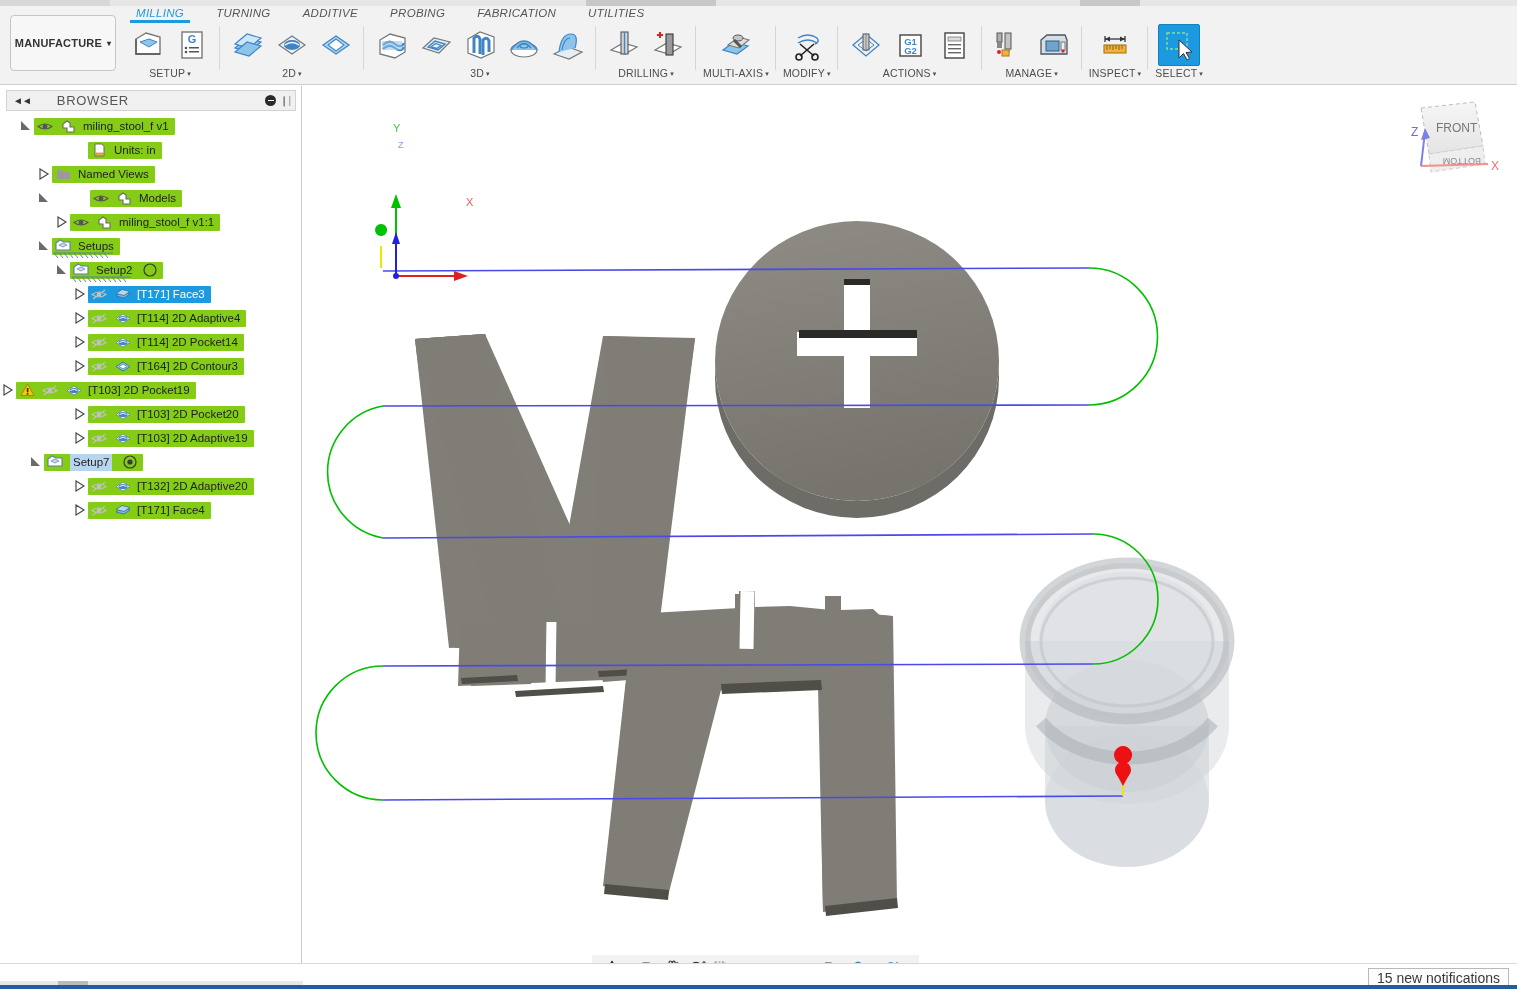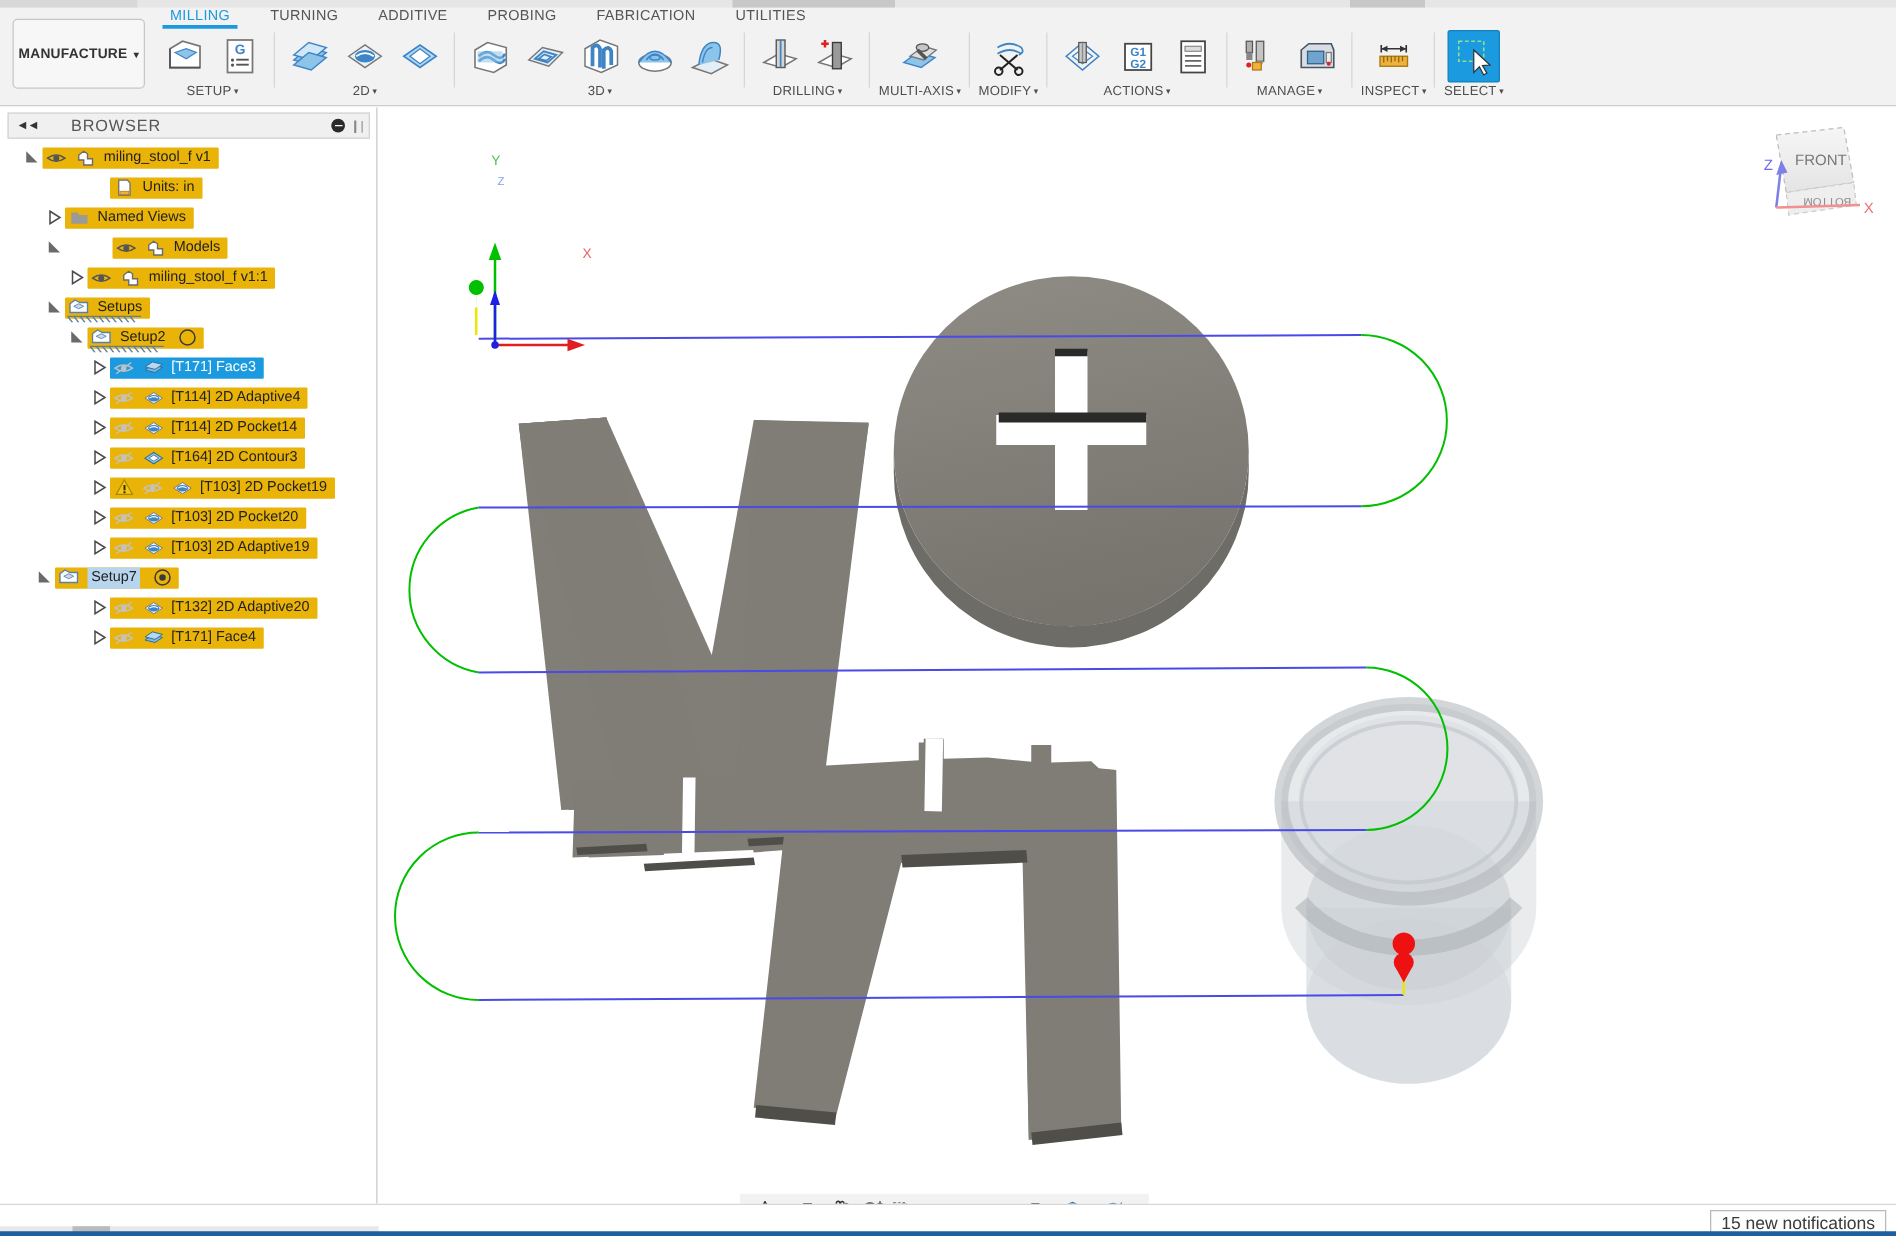--- a/index.html
+++ b/index.html
@@ -30,21 +30,21 @@
     position: absolute; left: 10px; top: 15px; width: 106px; height: 56px;
     border: 1px solid #c6c6c6; border-radius: 4px; background: #f7f7f7;
     display: flex; align-items: center; justify-content: center;
     font-size: 11px; font-weight: bold; color: #333; letter-spacing: .2px;
     cursor: pointer;
   }
   .ws-selector .caret { margin-left: 5px; font-size: 8px; }
 
   .ribbon-tabs {
     position: absolute; left: 120px; top: 5px; height: 20px;
-    display: flex; align-items: flex-start;
+    display: flex; align-items: flex-start; font-style: italic;
   }
   .rtab {
     font-size: 11.5px; color: #555; letter-spacing: .3px;
     padding: 2px 16px 0 16px; cursor: pointer; position: relative;
     white-space: nowrap;
   }
   .rtab.active { color: #1b9ae0; }
   .rtab.active::after {
     content: ""; position: absolute; left: 10px; right: 10px; bottom: -4px;
     height: 3px; background: #1b9ae0;
@@ -94,21 +94,21 @@
     display: flex; align-items: center; justify-content: center; cursor: pointer;
   }
   .circ-btn i { display:block; background:#fff; }
   .grip { font-size: 10px; color: #888; cursor: col-resize; }
 
   #tree { position: absolute; left: 0; top: 28px; width: 302px; }
   .trow {
     display: flex; align-items: center; height: 24px; font-size: 11.5px; color: #222;
     white-space: nowrap; cursor: pointer; position: relative;
   }
-  .trow .lbl-wrap { display: inline-flex; align-items: center; background: #eab308;
+  .trow .lbl-wrap { display: inline-flex; align-items: center; background: #84cc16;
                     height: 17px; padding: 0 6px 0 2px; border-radius: 1px; gap: 5px; }
   .trow .txt { line-height: 17px; }
   .trow.sel .lbl-wrap { background: #1b9ae0; }
   .trow.sel .txt { color: #fff; }
   .trow.selsoft .txt { background: #b8d5ee; padding: 0 3px; }
 
   .arrow { width: 16px; height: 16px; flex: 0 0 16px; position: relative; cursor: pointer; }
   .arrow svg { position: absolute; left: 2px; top: 2px; }
   .eye { width: 18px; flex: 0 0 18px; display:flex; justify-content:center; cursor:pointer; }
   .ticon { width: 19px; flex: 0 0 19px; display: flex; justify-content: center; align-items:center;}
@@ -662,21 +662,21 @@
             </span>
             <span class="ticon" style="position: relative;">
               <svg width="16" height="15" viewBox="0 0 16 15">
                 <path d="M1 7.5 L8 3 L15 7.5 L8 12 Z" fill="#9cccec" stroke="#2f6f9f" stroke-width=".9"></path>
                 <path d="M4 7.5 L8 5 L12 7.5 L8 10 Z" fill="#fff" stroke="#2f6f9f" stroke-width=".7"></path>
               </svg>
             </span>
             <span class="txt">[T164] 2D Contour3</span>
           </span>
         </div>
-        <div class="trow" style="padding-left: 72px;">
+        <div class="trow" style="">
           <span class="arrow">
             <svg width="12" height="12" viewBox="0 0 12 12">
               <path d="M2 1 L10 6 L2 11 Z" fill="none" stroke="#4a4a4a" stroke-width="1.2"></path>
             </svg>
           </span>
           <span class="lbl-wrap">
             <span class="warn">
               <svg width="15" height="14" viewBox="0 0 15 14">
                 <path d="M7.5 1 L14 12.5 L1 12.5 Z" fill="#f5c518" stroke="#a88a00" stroke-width="1"></path>
                 <rect x="6.8" y="5" width="1.6" height="4.2" fill="#3a2f00"></rect>

